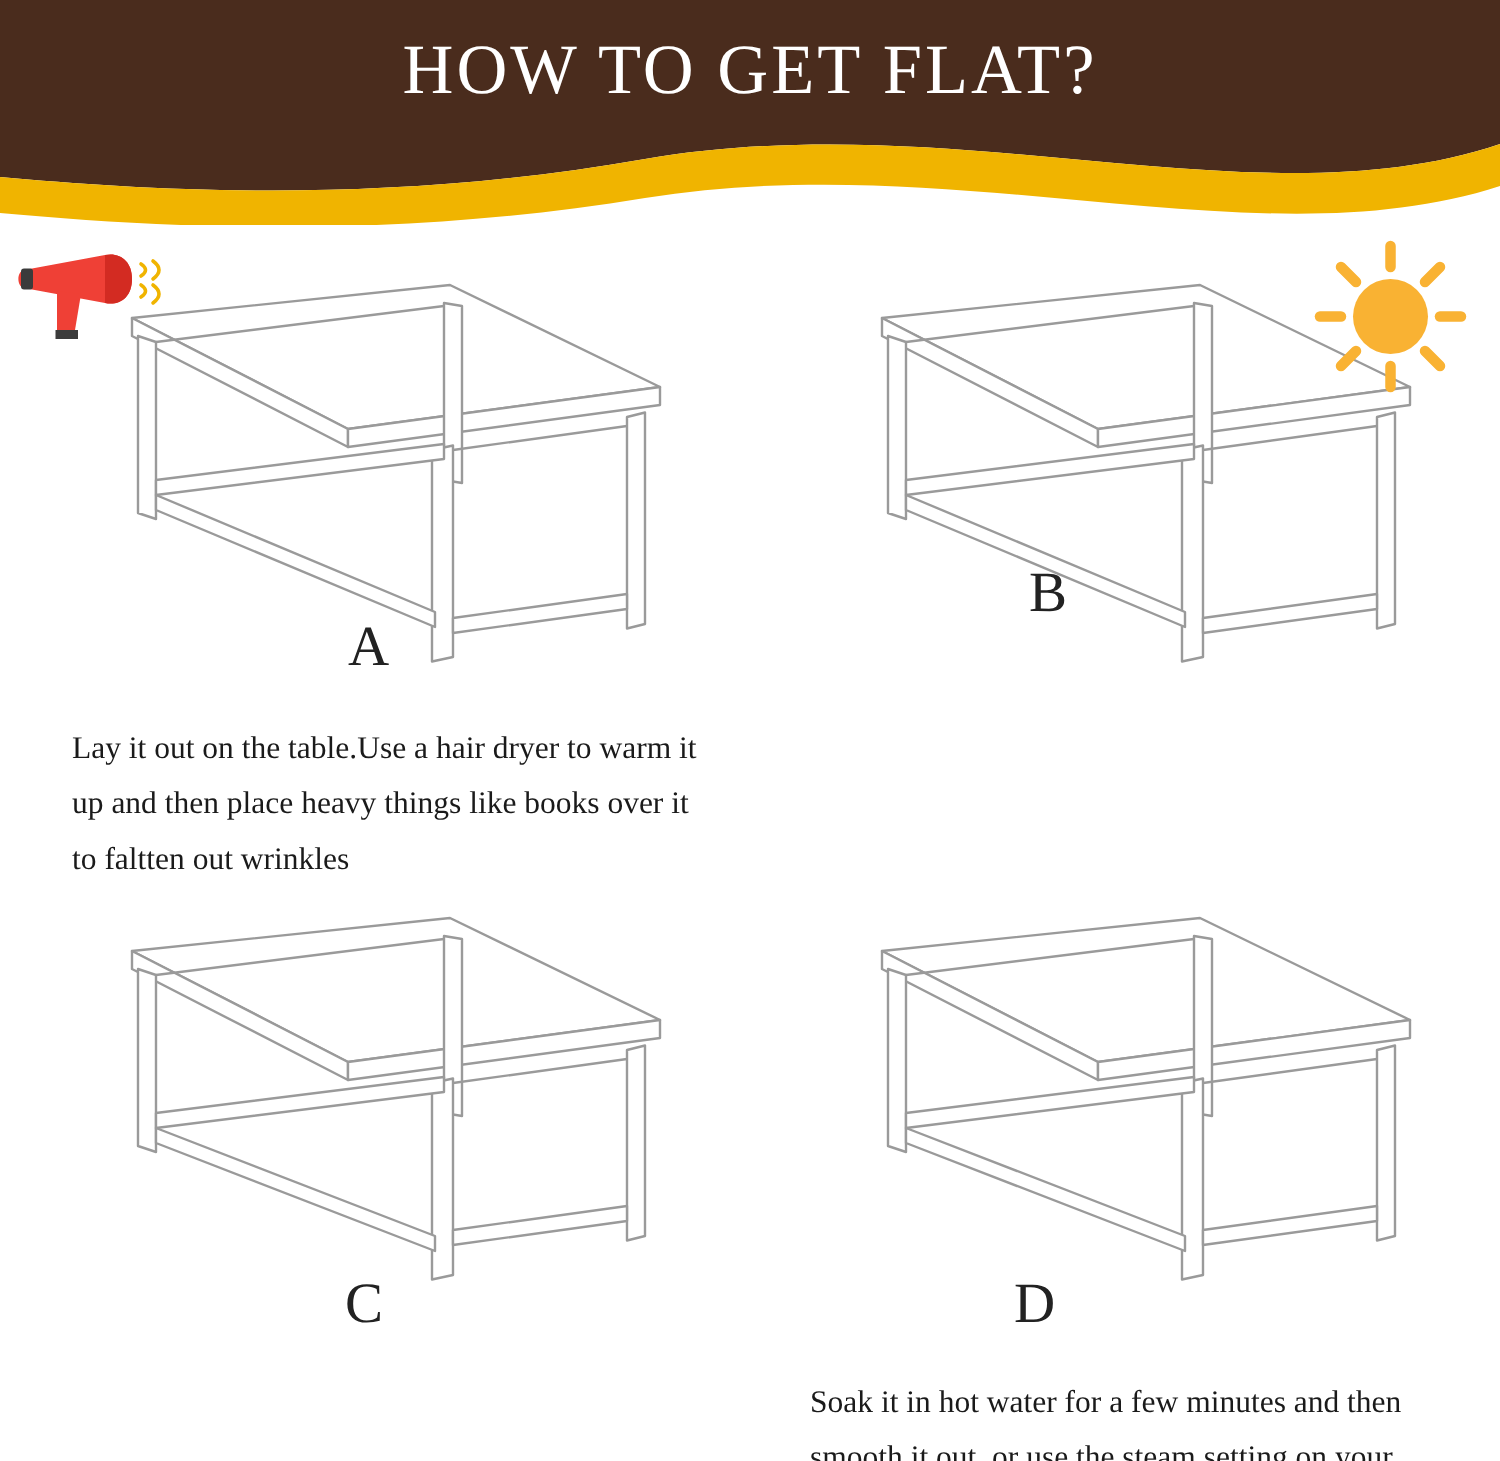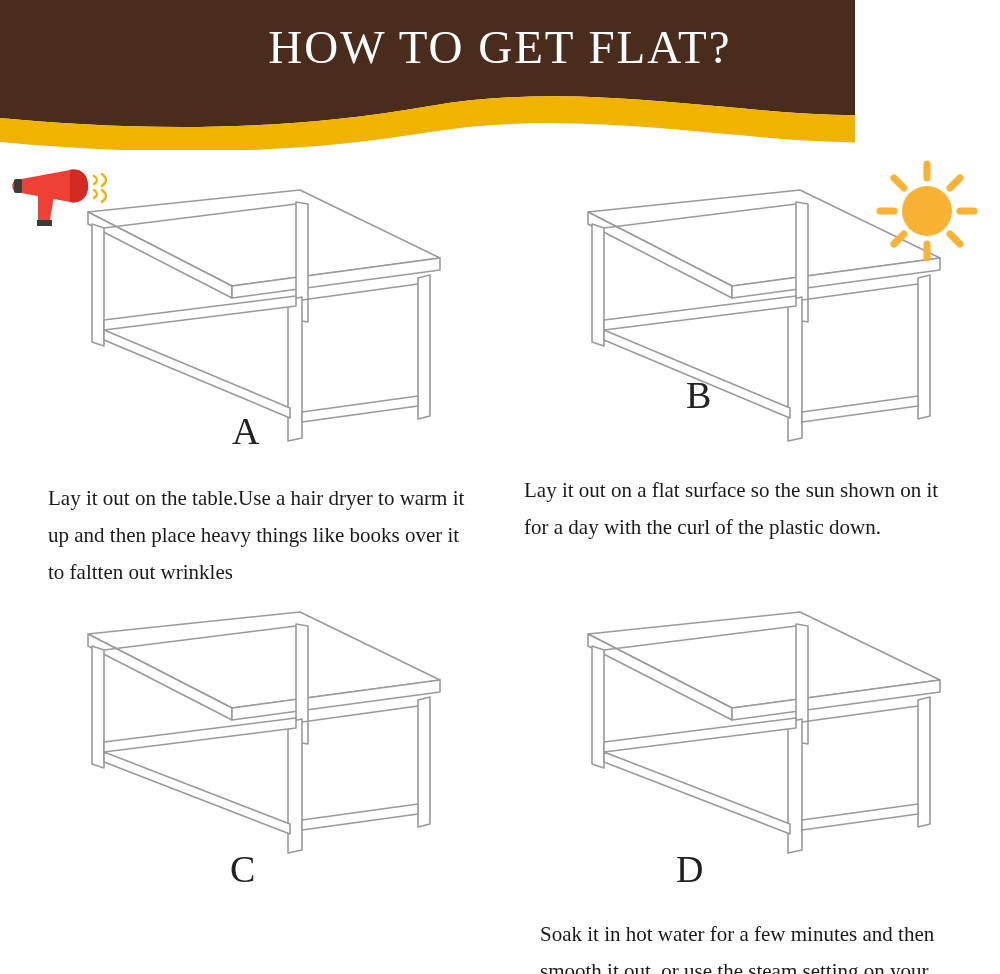--- a/index.html
+++ b/index.html
@@ -12,21 +12,21 @@
     background: #ffffff;
     font-family: "Liberation Serif", serif;
     overflow: hidden;
     position: relative;
   }
 
   
   .header {
     position: absolute;
     left: 0; top: 0;
-    width: 855px;
+    width: 1000px;
     height: 150px;
     overflow: hidden;
   }
   .header-bg {
     position: absolute;
     left: 0; top: 0;
     width: 1000px;
     height: 150px;
   }
   .header-title {
@@ -199,21 +199,20 @@
             <line x1="22" y1="22" x2="32" y2="32"></line>
             <line x1="78" y1="78" x2="88" y2="88"></line>
             <line x1="22" y1="88" x2="32" y2="78"></line>
             <line x1="78" y1="32" x2="88" y2="22"></line>
           </g>
         </g>
       </svg>
     </div>
 
     <div class="letter">B</div>
-    <div class="caption">Lay it out on a flat surface so the sun shown on it for a day with the curl of the plastic down.</div>
   </div>
 
   <div class="panel panel-c">
     <svg class="art" viewBox="0 0 500 300">
       <g fill="none" stroke="#9a9a9a" stroke-width="1.6" stroke-linejoin="round">
         <polygon points="88,72 300,50 440,118 232,146" fill="#ffffff"></polygon>
         <polygon points="88,72 88,84 232,158 232,146" fill="#ffffff"></polygon>
         <polygon points="232,146 232,158 440,130 440,118" fill="#ffffff"></polygon>
         <polygon points="92,84 104,88 104,206 92,202" fill="#ffffff"></polygon>
         <polygon points="296,62 308,64 308,182 296,180" fill="#ffffff"></polygon>

